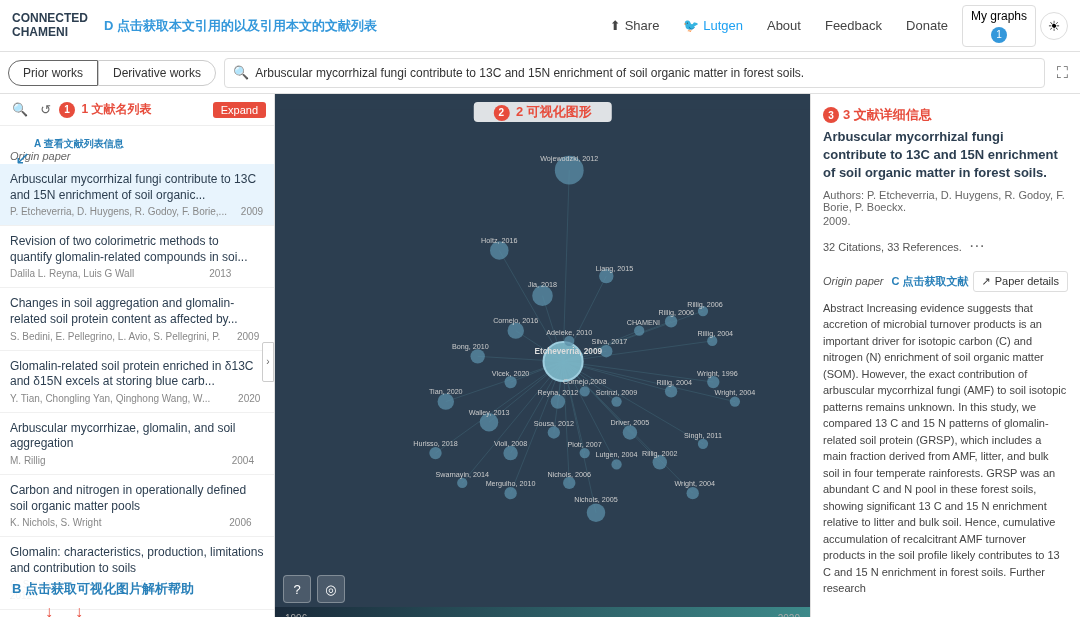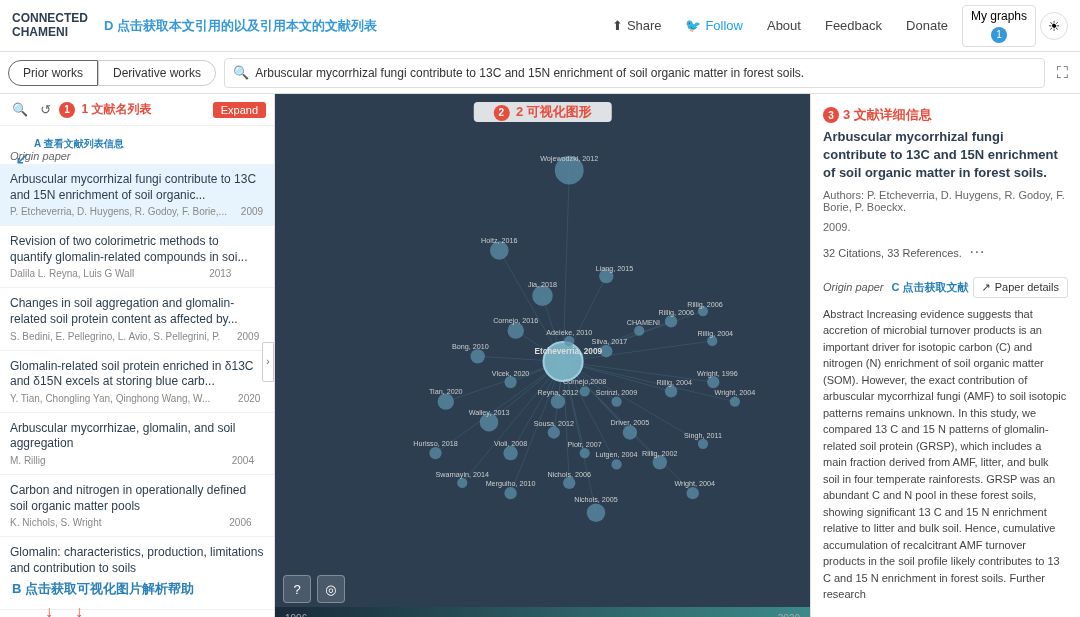--- a/index.html
+++ b/index.html
@@ -71,21 +71,21 @@
     .timeline-label { color: #aaa; font-size: 10px; }
     .timeline-label.right { margin-left: auto; }
 
     
     .viz-controls { position: absolute; bottom: 26px; left: 8px; display: flex; gap: 6px; }
     .viz-ctrl-btn { width: 28px; height: 28px; background: rgba(255,255,255,0.15); border: 1px solid rgba(255,255,255,0.3); border-radius: 4px; color: white; cursor: pointer; display: flex; align-items: center; justify-content: center; font-size: 13px; }
 
     
     .right-panel { width: 270px; background: white; border-left: 1px solid #e0e0e0; overflow-y: auto; padding: 12px; }
     .paper-detail-title { font-size: 13px; font-weight: 700; color: #2c3e50; line-height: 1.4; margin-bottom: 6px; }
-    .paper-detail-authors { font-size: 11px; color: #666; margin-bottom: 8px; }
+    .paper-detail-authors { font-size: 11px; color: #666; margin-bottom: 2px; }
     .paper-detail-year { font-size: 11px; color: #666; margin-bottom: 8px; }
     .paper-detail-citations { font-size: 11px; color: #555; margin-bottom: 14px; }
     .origin-badge-row { display: flex; align-items: center; justify-content: space-between; margin-bottom: 8px; }
     .origin-badge { font-size: 11px; color: #555; font-style: italic; }
     .paper-details-btn { display: flex; align-items: center; gap: 4px; background: none; border: 1px solid #ddd; border-radius: 3px; padding: 3px 8px; font-size: 11px; cursor: pointer; color: #333; }
     .paper-abstract { font-size: 11px; color: #444; line-height: 1.5; }
 
     .expand-btn-red { background: #e74c3c; border: none; border-radius: 3px; padding: 2px 8px; font-size: 11px; color: white; cursor: pointer; }
 
     .dots-menu { background: none; border: none; cursor: pointer; color: #666; font-size: 16px; padding: 2px 4px; }
@@ -99,21 +99,21 @@
     <div>CHAMENI</div>
   </div>
   <a class="nav-title-link" href="#">D 点击获取本文引用的以及引用本文的文献列表</a>
   <div class="nav-right">
     <button class="nav-btn share">
       <span>⬆</span>
       <span>Share</span>
     </button>
     <button class="nav-btn follow">
       <span style="color:#1da1f2;">🐦</span>
-      <span>Follow</span>
+      <span>Lutgen</span>
     </button>
     <button class="nav-btn">About</button>
     <button class="nav-btn">Feedback</button>
     <button class="nav-btn">Donate</button>
     <button class="my-graphs-btn">
       <span>My graphs</span>
       <span class="badge">1</span>
     </button>
     <button class="theme-btn">
       <span>☀</span>

